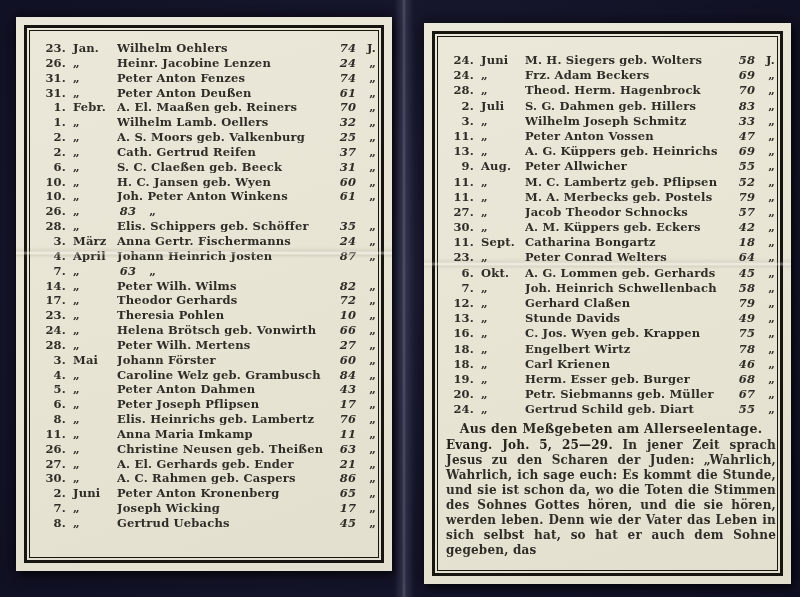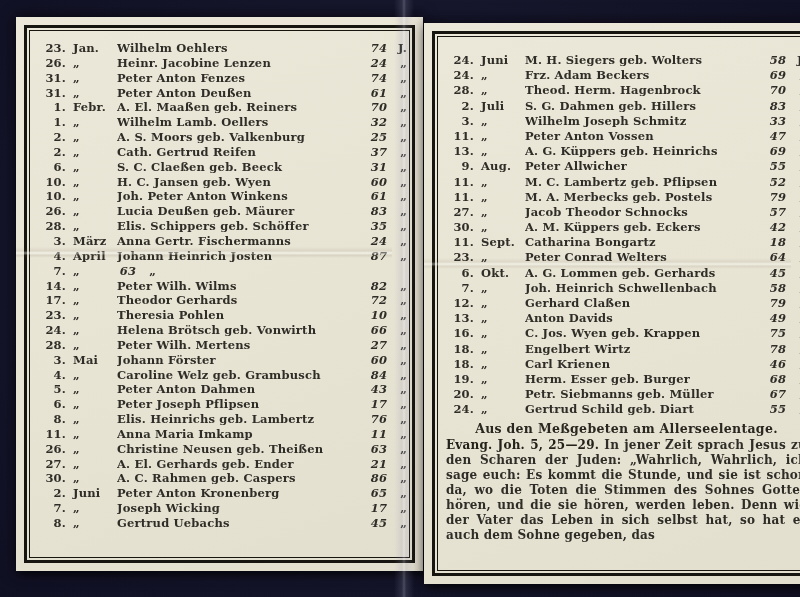--- a/index.html
+++ b/index.html
@@ -8,21 +8,20 @@
     background:#191931;
     font-family:"DejaVu Serif", serif;
   }
   .bg-vignette{position:absolute;inset:0;
     background:radial-gradient(ellipse at 50% 45%, rgba(70,70,110,0.10), rgba(0,0,10,0.35));
     pointer-events:none;}
   .page{
     position:absolute;
     background:linear-gradient(160deg,#ece8d9 0%,#e8e4d4 55%,#e3dfcf 100%);
     box-shadow:0 0 14px rgba(0,0,0,0.65), 3px 4px 8px rgba(0,0,0,0.5);
-    padding-left:31px;
   }
   #left-page{left:16px;top:17px;width:376px;height:554px;}
   #right-page{left:424px;top:23px;width:367px;height:561px;}
   .frame{position:absolute;inset:8px;border:3px solid #17150f;}
   .frame-inner{position:absolute;inset:2px;border:1px solid #17150f;}
   .content{position:absolute;left:22px;right:15px;top:24px;bottom:10px;}
   #right-page .content{top:30px;}
   .row{
     display:flex;align-items:baseline;
     height:14.85px;line-height:14.85px;
@@ -139,21 +138,20 @@
       <div class="row">
         <span class="c-day">10.</span>
         <span class="c-month">„</span>
         <span class="c-name">Joh. Peter Anton Winkens</span>
         <span class="c-age">61</span>
         <span class="c-unit">„</span>
       </div>
       <div class="row">
         <span class="c-day">26.</span>
         <span class="c-month">„</span>
-        <span class="c-name">Lucia Deußen geb. Mäurer</span>
         <span class="c-age">83</span>
         <span class="c-unit">„</span>
       </div>
       <div class="row">
         <span class="c-day">28.</span>
         <span class="c-month">„</span>
         <span class="c-name">Elis. Schippers geb. Schöffer</span>
         <span class="c-age">35</span>
         <span class="c-unit">„</span>
       </div>
@@ -420,21 +418,21 @@
         <div class="row">
           <span class="c-day">12.</span>
           <span class="c-month">„</span>
           <span class="c-name">Gerhard Claßen</span>
           <span class="c-age">79</span>
           <span class="c-unit">„</span>
         </div>
         <div class="row">
           <span class="c-day">13.</span>
           <span class="c-month">„</span>
-          <span class="c-name">Anton Davids</span>
+          <span class="c-name">Stunde Davids</span>
           <span class="c-age">49</span>
           <span class="c-unit">„</span>
         </div>
         <div class="row">
           <span class="c-day">16.</span>
           <span class="c-month">„</span>
           <span class="c-name">C. Jos. Wyen geb. Krappen</span>
           <span class="c-age">75</span>
           <span class="c-unit">„</span>
         </div>

